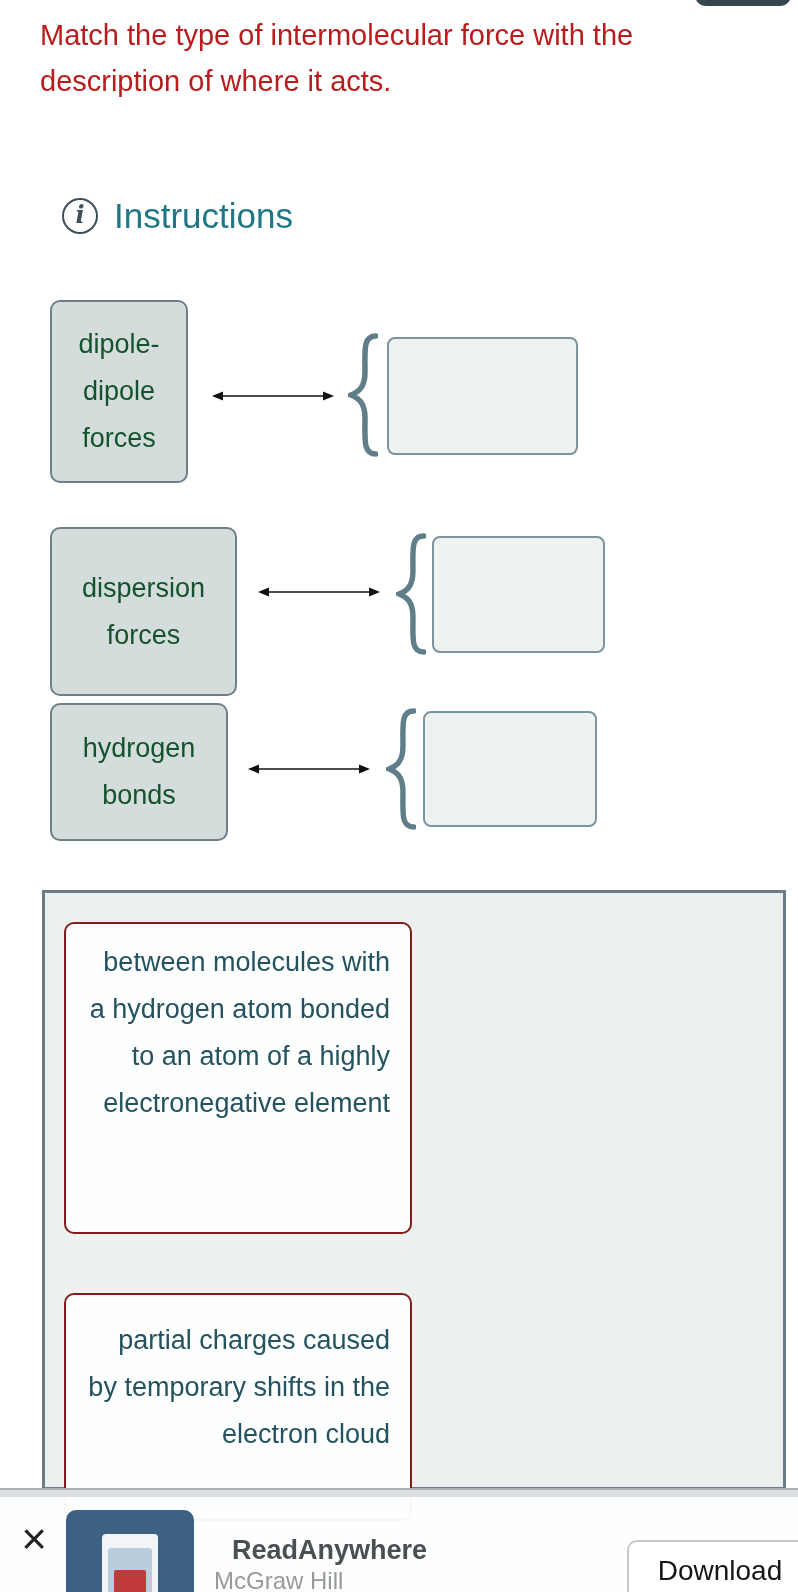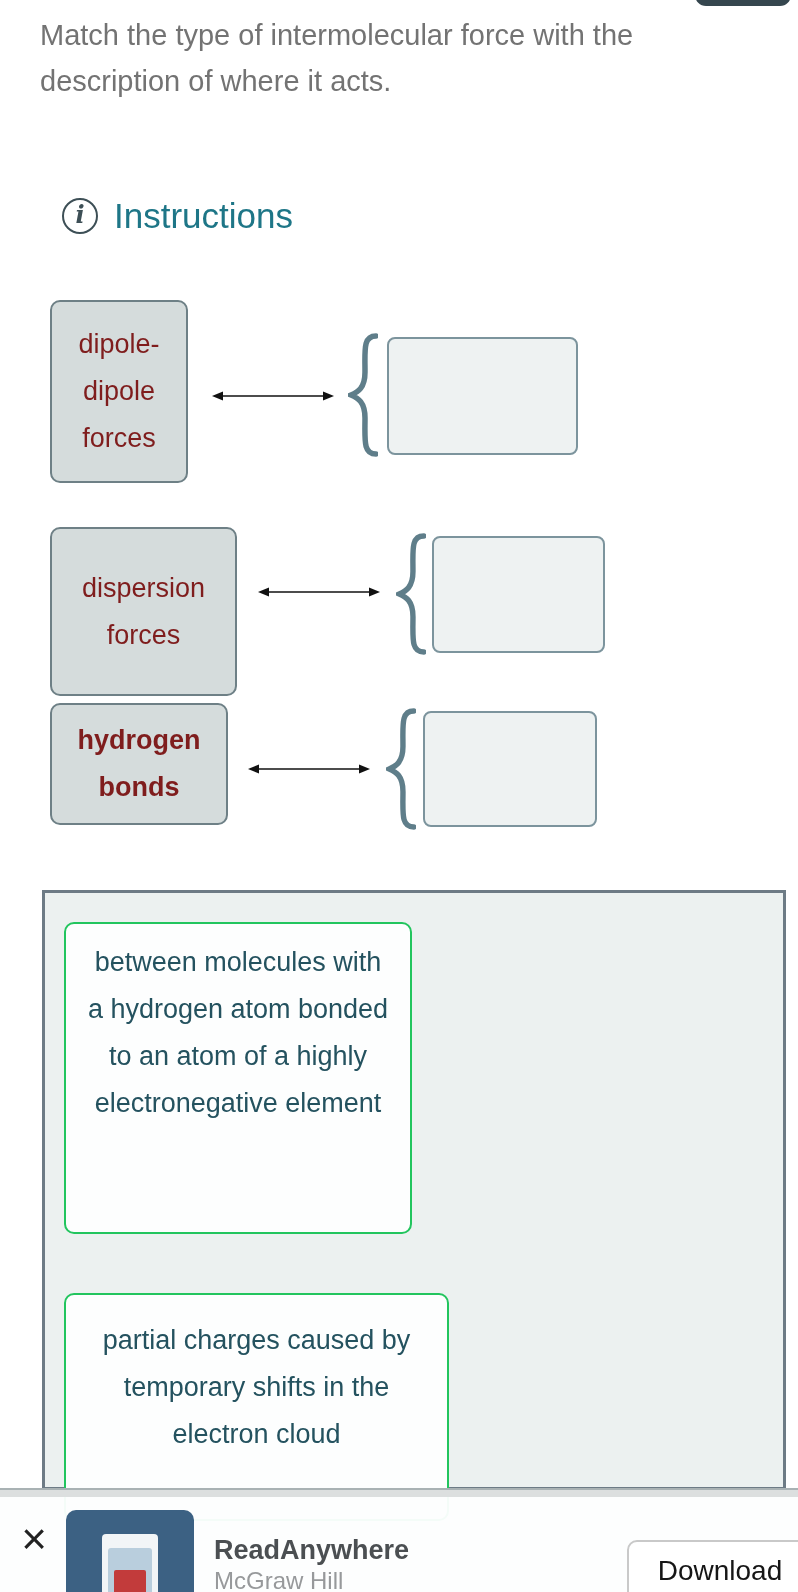--- a/index.html
+++ b/index.html
@@ -8,42 +8,42 @@
     background:#ffffff;
     font-family:"Liberation Sans","DejaVu Sans",sans-serif;
     -webkit-font-smoothing:antialiased;
   }
   .abs{position:absolute;}
 
   
   .top-pill{left:695px;top:-16px;width:96px;height:22px;border-radius:11px;background:#35464e;}
 
   
-  .question{left:40px;top:12px;width:690px;font-size:29px;line-height:46px;color:#737373;}
+  .question{left:40px;top:12px;width:690px;font-size:29px;line-height:46px;color:#b91c1c;}
 
   
   .instructions{left:62px;top:196px;display:flex;align-items:center;gap:16px;cursor:pointer;}
   .info-icon{
     width:36px;height:36px;border:2.5px solid #3d4f56;border-radius:50%;
     box-sizing:border-box;display:flex;align-items:center;justify-content:center;
     color:#3d4f56;font-family:"DejaVu Serif",serif;font-style:italic;font-weight:bold;
     font-size:24px;line-height:1;padding-bottom:2px;
   }
   .instructions-label{color:#1e7687;font-size:35px;}
 
   
   .term{
     background:#d5dcdc;border:2px solid #6e8086;border-radius:10px;
-    box-sizing:border-box;color:#7f1d1d;font-size:27px;line-height:47px;
+    box-sizing:border-box;color:#14532d;font-size:27px;line-height:47px;
     text-align:center;display:flex;align-items:center;justify-content:center;
     padding:18px 8px;cursor:grab;
   }
   .term-1{left:50px;top:300px;width:138px;height:183px;}
   .term-2{left:50px;top:527px;width:187px;height:169px;}
-  .term-3{left:50px;top:703px;width:178px;height:122px;font-weight:bold;}
+  .term-3{left:50px;top:703px;width:178px;height:138px;}
   .term span{display:block;width:100%;}
 
   
   .arrow-1{left:212px;top:388px;}
   .arrow-2{left:258px;top:584px;}
   .arrow-3{left:248px;top:761px;}
 
   
   .brace-1{left:348px;top:333px;}
   .brace-2{left:396px;top:533px;}
@@ -56,38 +56,38 @@
   .drop-1{left:387px;top:337px;width:191px;height:118px;}
   .drop-2{left:432px;top:536px;width:173px;height:117px;}
   .drop-3{left:423px;top:711px;width:174px;height:116px;}
 
   
   .bank{
     left:42px;top:890px;width:744px;height:600px;
     background:#ecf1f0;border:3px solid #6d7b85;box-sizing:border-box;
   }
   .option{
-    background:#fdfefe;border:2px solid #22c55e;border-radius:10px;box-sizing:border-box;
-    color:#24525f;font-size:27px;line-height:47px;text-align:center;cursor:grab;
+    background:#fdfefe;border:2px solid #7f1d1d;border-radius:10px;box-sizing:border-box;
+    color:#24525f;font-size:27px;line-height:47px;text-align:right;cursor:grab;
     padding:15px 20px;
   }
   .option-1{left:64px;top:922px;width:348px;min-height:312px;z-index:2;}
-  .option-2{left:64px;top:1293px;width:385px;height:228px;padding-top:22px;z-index:2;}
+  .option-2{left:64px;top:1293px;width:348px;height:228px;padding-top:22px;z-index:2;}
 
   
   .content-edge{left:0;top:1488px;width:798px;height:9px;background:#dcdfdf;border-top:2px solid #a9b2b4;box-sizing:border-box;z-index:5;}
 
   
   .banner{left:0;top:1497px;width:798px;height:95px;background:rgba(253,254,254,0.96);z-index:6;}
   .banner-close{position:absolute;left:16px;top:22px;width:36px;height:40px;color:#222;font-size:44px;line-height:40px;text-align:center;cursor:pointer;}
   .app-icon{position:absolute;left:66px;top:13px;width:128px;height:90px;background:#3c6183;border-radius:10px 10px 0 0;overflow:hidden;}
   .app-icon .book-outer{position:absolute;left:36px;top:24px;width:56px;height:70px;background:#f2f5f7;border-radius:4px;}
   .app-icon .book-mid{position:absolute;left:42px;top:38px;width:44px;height:52px;background:#b9cedd;border-radius:3px;}
   .app-icon .book-core{position:absolute;left:48px;top:60px;width:32px;height:34px;background:#c23b3b;border-radius:2px;}
-  .banner-title{position:absolute;left:214px;top:38px;font-size:27px;font-weight:bold;color:#4b4f52;}
+  .banner-title{position:absolute;left:232px;top:38px;font-size:27px;font-weight:bold;color:#4b4f52;}
   .banner-subtitle{position:absolute;left:214px;top:70px;font-size:24px;color:#97999b;}
   .download-btn{
     position:absolute;left:627px;top:43px;width:186px;height:62px;
     background:#ffffff;border:2px solid #c9c9c9;border-radius:10px;box-sizing:border-box;
     font-size:28px;color:#161616;text-align:center;line-height:58px;cursor:pointer;
     font-family:"Liberation Sans","DejaVu Sans",sans-serif;
   }
   svg{display:block;}
 </style>
 </head>

